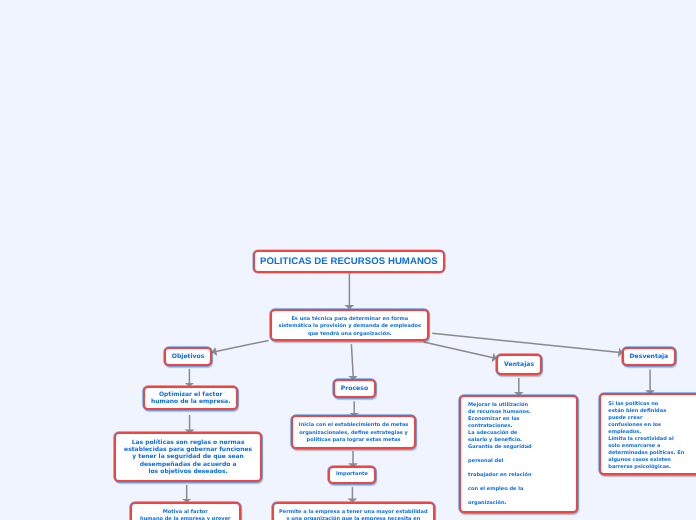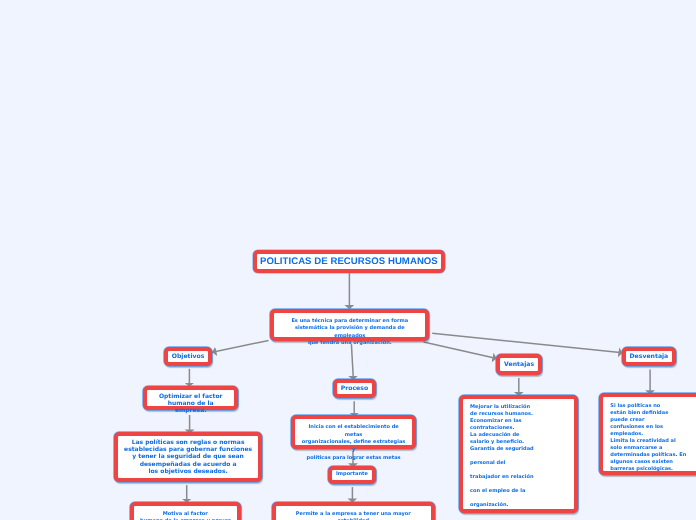--- a/index.html
+++ b/index.html
@@ -15,21 +15,21 @@
   #canvas{position:absolute;left:0;top:0;width:696px;height:520px;
     -webkit-font-smoothing:antialiased;
     will-change:transform;
     transform:translateZ(0);
   }
   svg.links{position:absolute;left:0;top:0;width:696px;height:520px;pointer-events:none;}
   .node{
     position:absolute;
     box-sizing:border-box;
     background:#ffffff;
-    border:4px solid #ef4444;
+    border:2px solid #ef4444;
     border-radius:5px;
     color:#0d6ee6;
     display:flex;
     align-items:center;
     justify-content:center;
     text-align:center;
     box-shadow:0 0 0 0.75px rgba(48,134,230,0.72), 1px 1.3px 1.1px rgba(60,60,65,0.30);
   }
   .node span{display:block;}
   .title-node{

